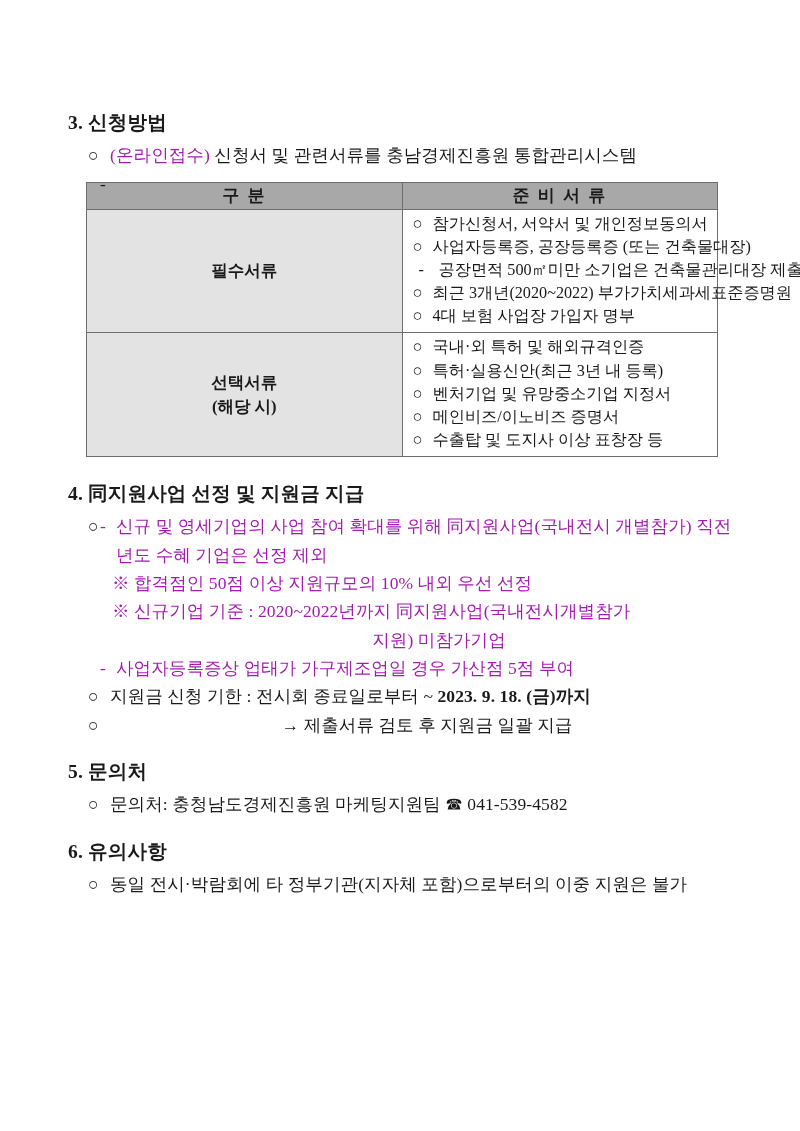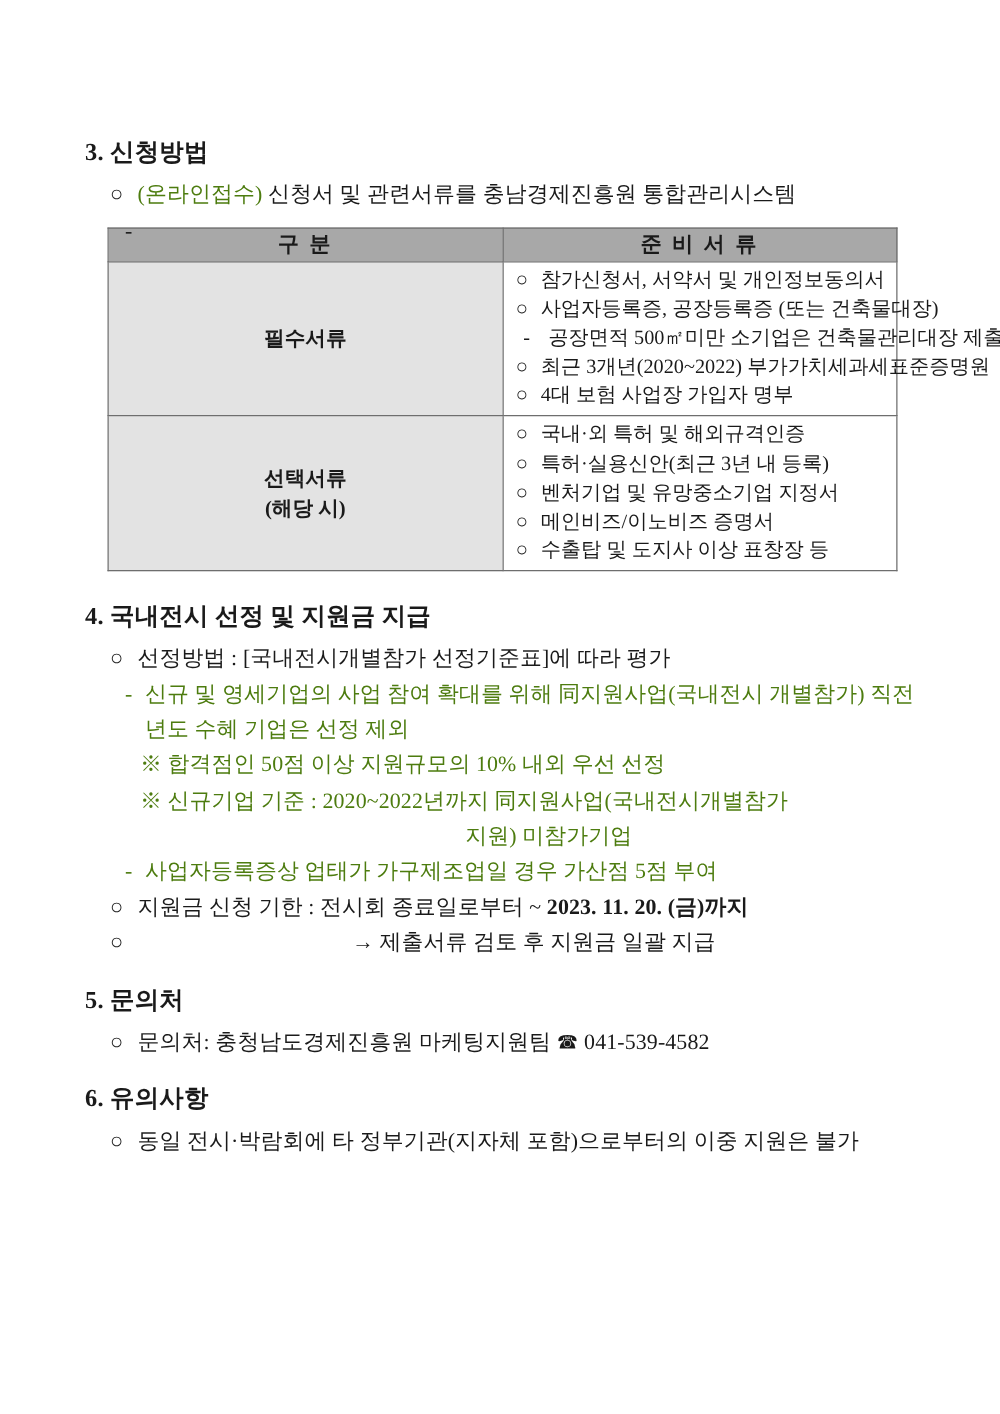--- a/index.html
+++ b/index.html
@@ -68,21 +68,21 @@
 
   
   .bullet.dash { padding-left: 100px; }
   .bullet.dash > .marker { left: 100px; width: 16px; }
   .bullet.dash > .txt { padding-left: 16px; }
 
   .bullet.star { padding-left: 112px; }
   .bullet.star > .marker { left: 112px; width: 22px; }
   .bullet.star > .txt { padding-left: 22px; }
 
-  .red { color: #4d7c0f; }
+  .red { color: #a21caf; }
   .bold { font-weight: bold; }
   .center { text-align: center; display: block; }
 
   
   .doc-table-wrap {
     padding-left: 86px;
     padding-right: 82px;
     margin-top: 12px;
     margin-bottom: 4px;
   }
@@ -187,26 +187,25 @@
               <span class="li"><span class="mk">○</span><span>수출탑 및 도지사 이상 표창장 등</span></span>
             </td>
           </tr>
         </tbody>
       </table>
     </div>
 
     <div class="gap-md"></div>
 
     <h2 class="section-heading">
-      <span class="num">4.</span><span>국내전시 선정 및 지원금 지급</span>
-    </h2>
-
-    <p class="bullet">
-      <span class="marker">○</span>
-      <span class="txt">선정방법 : [국내전시개별참가 선정기준표]에 따라 평가</span>
+      <span class="num">4.</span><span>同지원사업 선정 및 지원금 지급</span>
+    </h2>
+
+    <p class="bullet">
+      <span class="marker">○</span>
     </p>
 
     <p class="bullet dash">
       <span class="marker red">-</span>
       <span class="txt red"><span>신규 및 영세기업의 사업 참여 확대를 위해 同지원사업(국내전시</span> <span>개별참가) 직전년도 수혜 기업은 선정 제외</span></span>
     </p>
 
     <p class="bullet star">
       <span class="marker red">※</span>
       <span class="txt red">합격점인 50점 이상 지원규모의 10% 내외 우선 선정</span>
@@ -217,21 +216,21 @@
       <span class="txt red"><span>신규기업 기준 : 2020~2022년까지 同지원사업(국내전시개별참가</span><span class="center">지원) 미참가기업</span></span>
     </p>
 
     <p class="bullet dash">
       <span class="marker red">-</span>
       <span class="txt red">사업자등록증상 업태가 가구제조업일 경우 가산점 5점 부여</span>
     </p>
 
     <p class="bullet">
       <span class="marker">○</span>
-      <span class="txt"><span>지원금 신청 기한 : 전시회 종료일로부터 ~ </span><span class="bold">2023. 11. 20. (금)까지</span></span>
+      <span class="txt"><span>지원금 신청 기한 : 전시회 종료일로부터 ~ </span><span class="bold">2023. 9. 18. (금)까지</span></span>
     </p>
 
     <p class="bullet">
       <span class="marker">○</span>
       <span class="txt"><span class="center">→ 제출서류 검토 후 지원금 일괄 지급</span></span>
     </p>
 
     <div class="gap-md"></div>
 
     <h2 class="section-heading">

